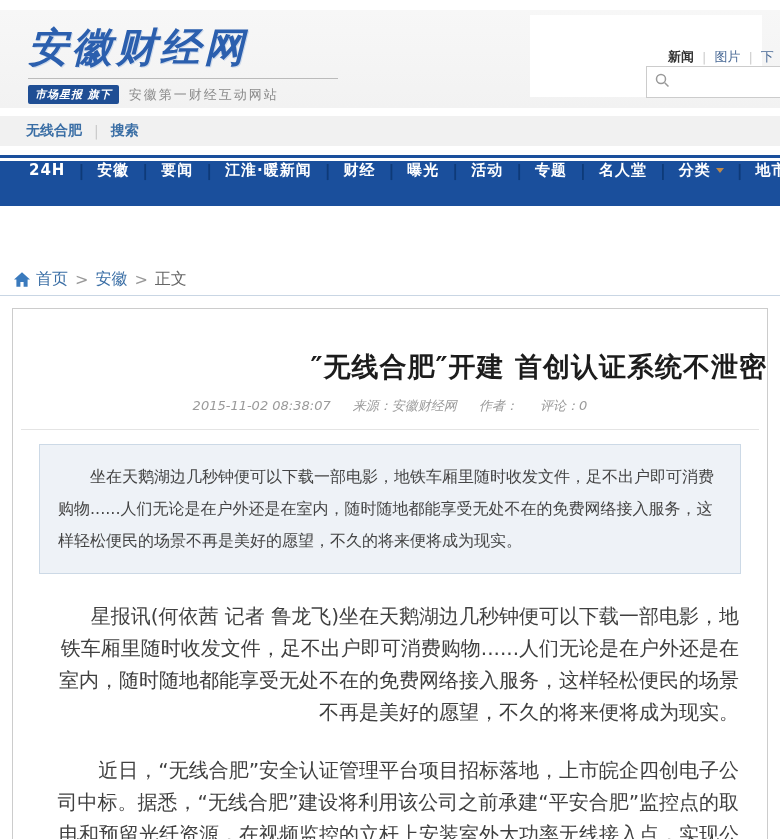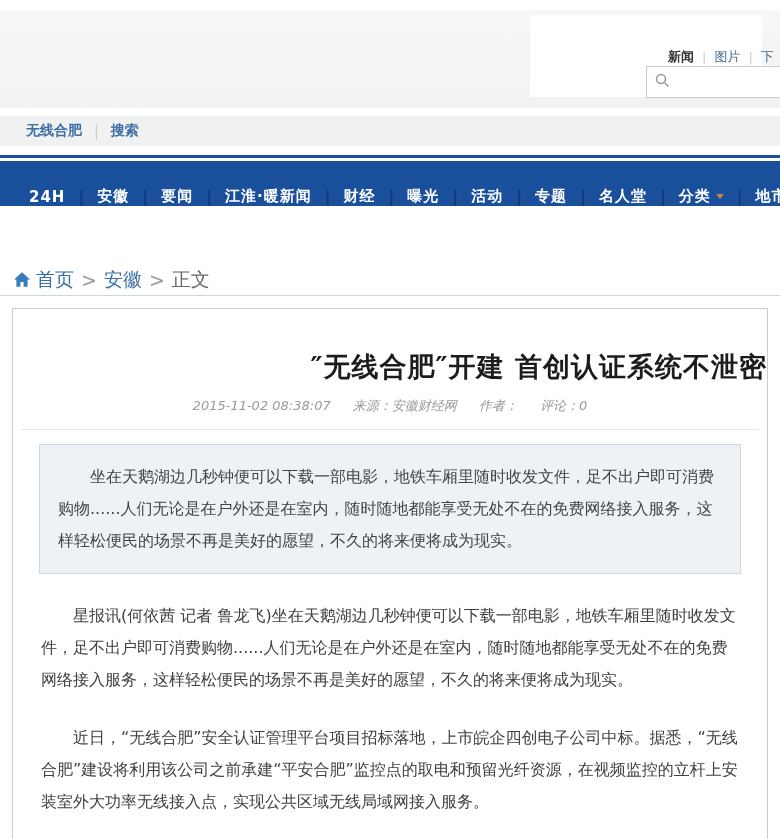--- a/index.html
+++ b/index.html
@@ -30,52 +30,60 @@
 
   
   .subnav { margin-top:8px; height:30px; width:780px; background:#f1f1f1;
     display:flex; align-items:center; padding-left:26px; font-size:14px; }
   .subnav-item { color:#3a6ea5; font-weight:bold; cursor:pointer; }
   .subnav .sep { color:#c9c9c9; margin:0 12px; }
   .blue-rule { margin-top:9px; height:3px; width:780px; background:#1a4f9c; }
 
   
   .mainnav { margin-top:3px; height:45px; width:780px; background:#1a4f9c;
-    display:flex; align-items:flex-end; padding-left:16px; overflow:hidden; white-space:nowrap; }
+    display:flex; align-items:flex-start; padding-left:16px; overflow:hidden; white-space:nowrap; }
   .nav-item { color:#fff; font-size:15px; font-weight:bold; padding:0 13px;
     cursor:pointer; display:flex; align-items:center; letter-spacing:1px; }
   .nav-sep { color:#0e3a78; font-weight:bold; }
   .nav-arrow { width:0; height:0; border-left:4px solid transparent;
     border-right:4px solid transparent; border-top:5px solid #c08a4a; margin-left:5px; }
 
   
   .breadcrumb { margin-top:58px; height:32px; display:flex; align-items:center;
-    padding-left:14px; font-size:19px; border-bottom:1px solid #c9d6e4; }
+    padding-left:14px; font-size:16px; border-bottom:1px solid #c9d6e4; }
   .crumb-home { color:#3a7abd; margin-right:6px; display:flex; }
   .crumb-link { color:#3a6ea5; cursor:pointer; }
   .crumb-gt { color:#999; margin:0 7px; }
   .crumb-current { color:#666; }
 
   
   .article { margin:12px 12px 0 12px; border:1px solid #ccc; min-height:560px;
     background:#fff; padding-bottom:10px; }
   .article-title { text-align:right; font-size:27px; font-weight:bold; color:#1c1c1c;
     margin-top:40px; letter-spacing:1px; }
   .article-meta { text-align:center; font-size:13px; color:#9a9a9a; margin-top:12px;
     padding-bottom:14px; border-bottom:1px solid #e4e4e4; margin-left:8px; margin-right:8px;font-style:italic; }
   .article-meta span { margin:0 9px; }
   .summary-box { margin:14px 26px 0 26px; background:#eef2f7; border:1px solid #ccd9e6;
     padding:16px 18px; font-size:16px; line-height:32px; color:#444; text-indent:2em; }
-  .para { margin:26px 28px 0 28px; font-size:16px; line-height:32px; color:#404040; text-indent:2em; }
+  .para { margin:26px 28px 0 28px; font-size:20px; line-height:32px; color:#404040; text-indent:2em;text-align:right; }
   .para.wide { margin:22px 8px 0 8px; text-indent:0; }
 </style>
 </head>
 <body>
 
 <div class="header">
+  <div class="logo-wrap">
+    <div class="logo-text">安徽财经网</div>
+    <div class="logo-rule"></div>
+    <div class="logo-sub">
+      <span class="logo-badge">市场星报 旗下</span>
+      <span class="logo-tagline">安徽第一财经互动网站</span>
+    </div>
+  </div>
   <div class="ad-box"></div>
   <div class="top-links">
     <span class="top-link strong">新闻</span>
     <span class="sep">|</span>
     <span class="top-link">图片</span>
     <span class="sep">|</span>
     <span class="top-link">下</span>
   </div>
   <div class="search-box">
     <span class="search-icon">

